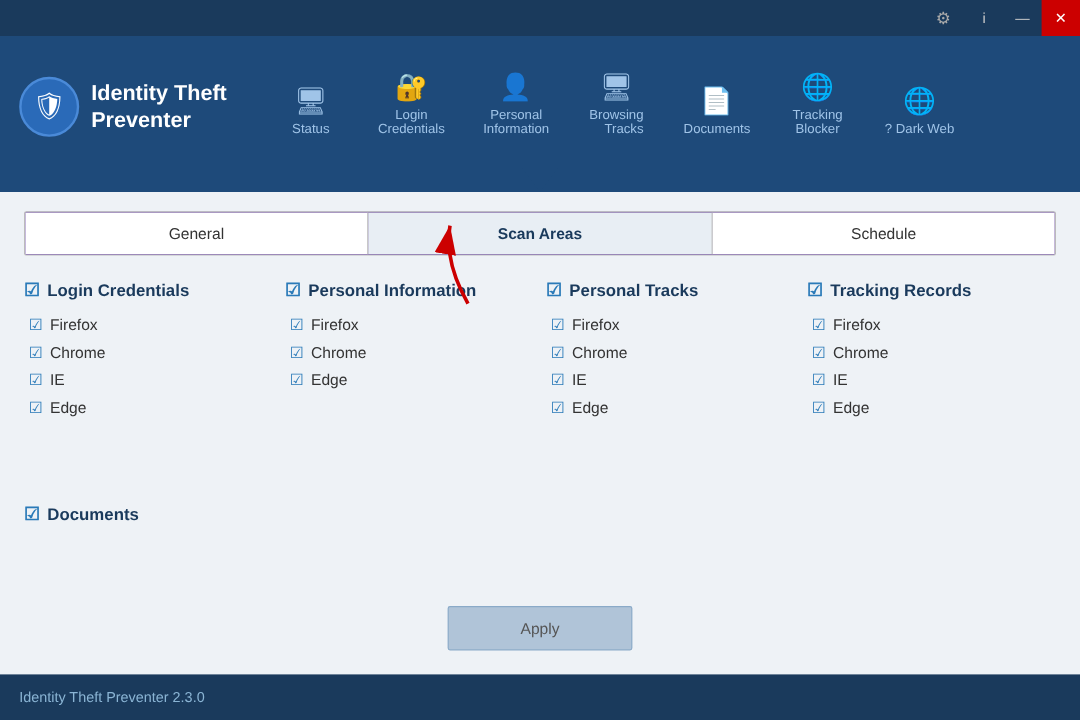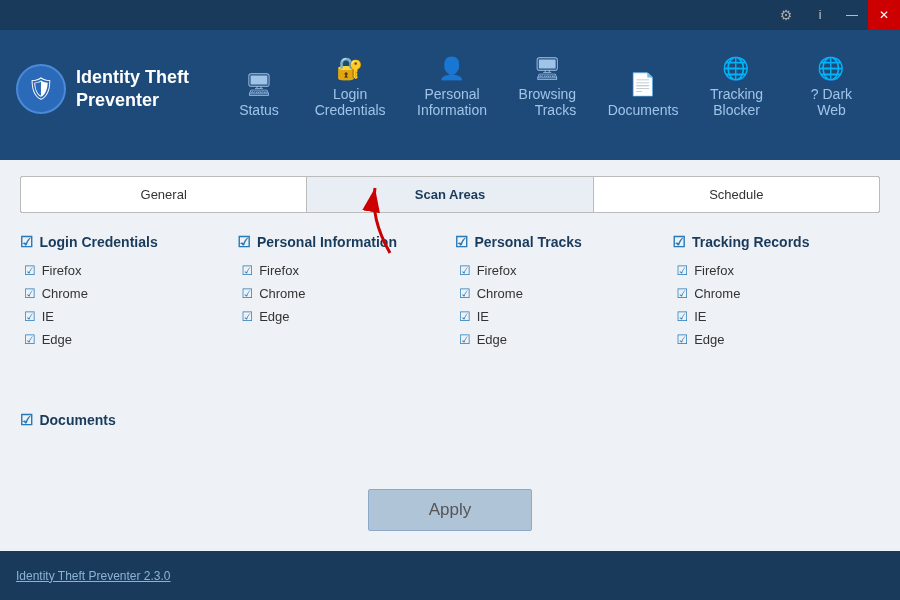--- a/index.html
+++ b/index.html
@@ -115,21 +115,21 @@
       font-size: 12px;
       text-align: center;
       border-bottom: 3px solid transparent;
       min-width: 80px;
     }
     .nav-icon {
       font-size: 22px;
       margin-bottom: 4px;
       color: #a0c4e8;
     }
-    .nav-label { font-size: 14px; }
+    .nav-label { font-size: 11px; }
 
     
     .header-chevron {
       display: flex;
       justify-content: center;
       background: #f0f4f8;
       position: relative;
     }
     .header-chevron::before {
       content: '';
@@ -234,36 +234,35 @@
       display: flex;
       justify-content: center;
       margin-top: 12px;
       padding-bottom: 8px;
     }
     .apply-btn {
       background: #b0c4d8;
       color: #555;
       border: 1px solid #8aaac8;
       padding: 10px 60px;
-      font-size: 17px;
+      font-size: 13px;
       cursor: pointer;
       border-radius: 2px;
       min-width: 120px;
     }
 
     
     .footer {
       background: #1a3a5c;
       padding: 8px 16px;
       color: #8ab4d4;
       font-size: 12px;
-      height: 49px;
-      display: flex;
-      align-items: center;
-      text-decoration: underline;
+      height: 38px;
+      display: flex;
+      align-items: center;
     }
 
     
     .arrow-annotation {
       position: absolute;
       top: 178px;
       left: 330px;
       pointer-events: none;
       z-index: 50;
     }

